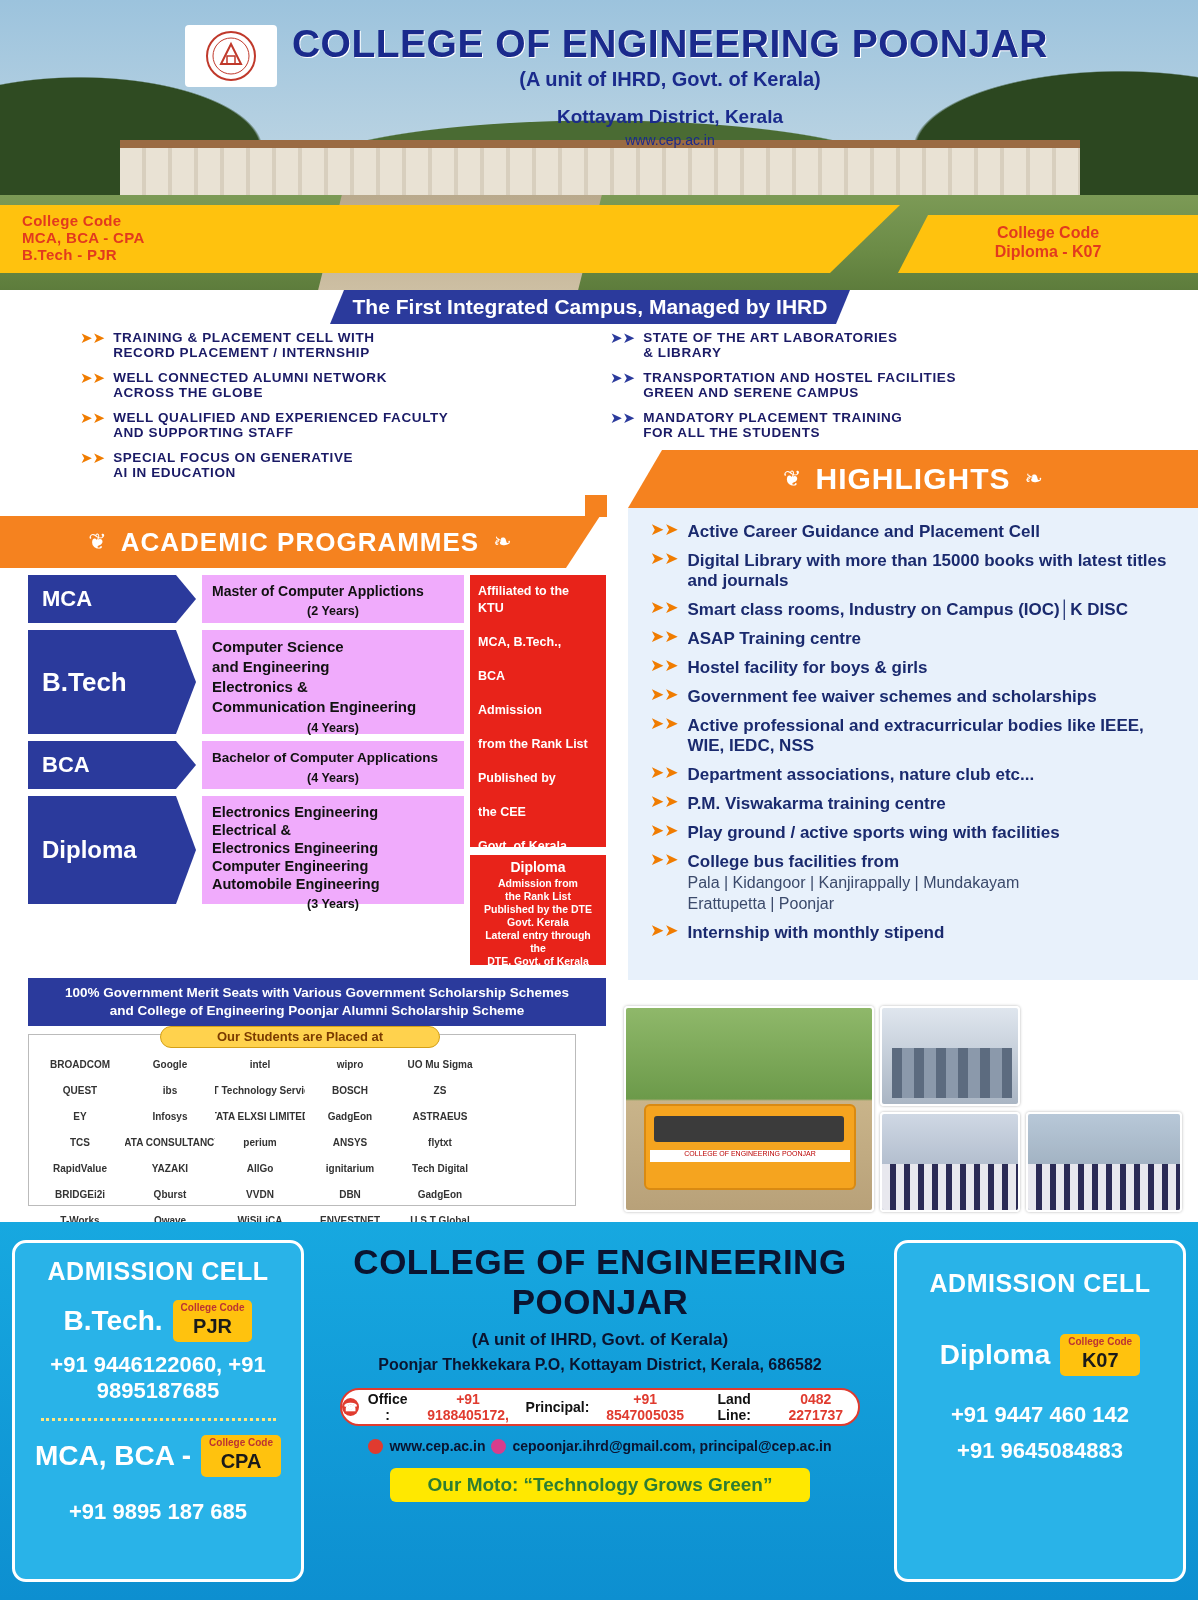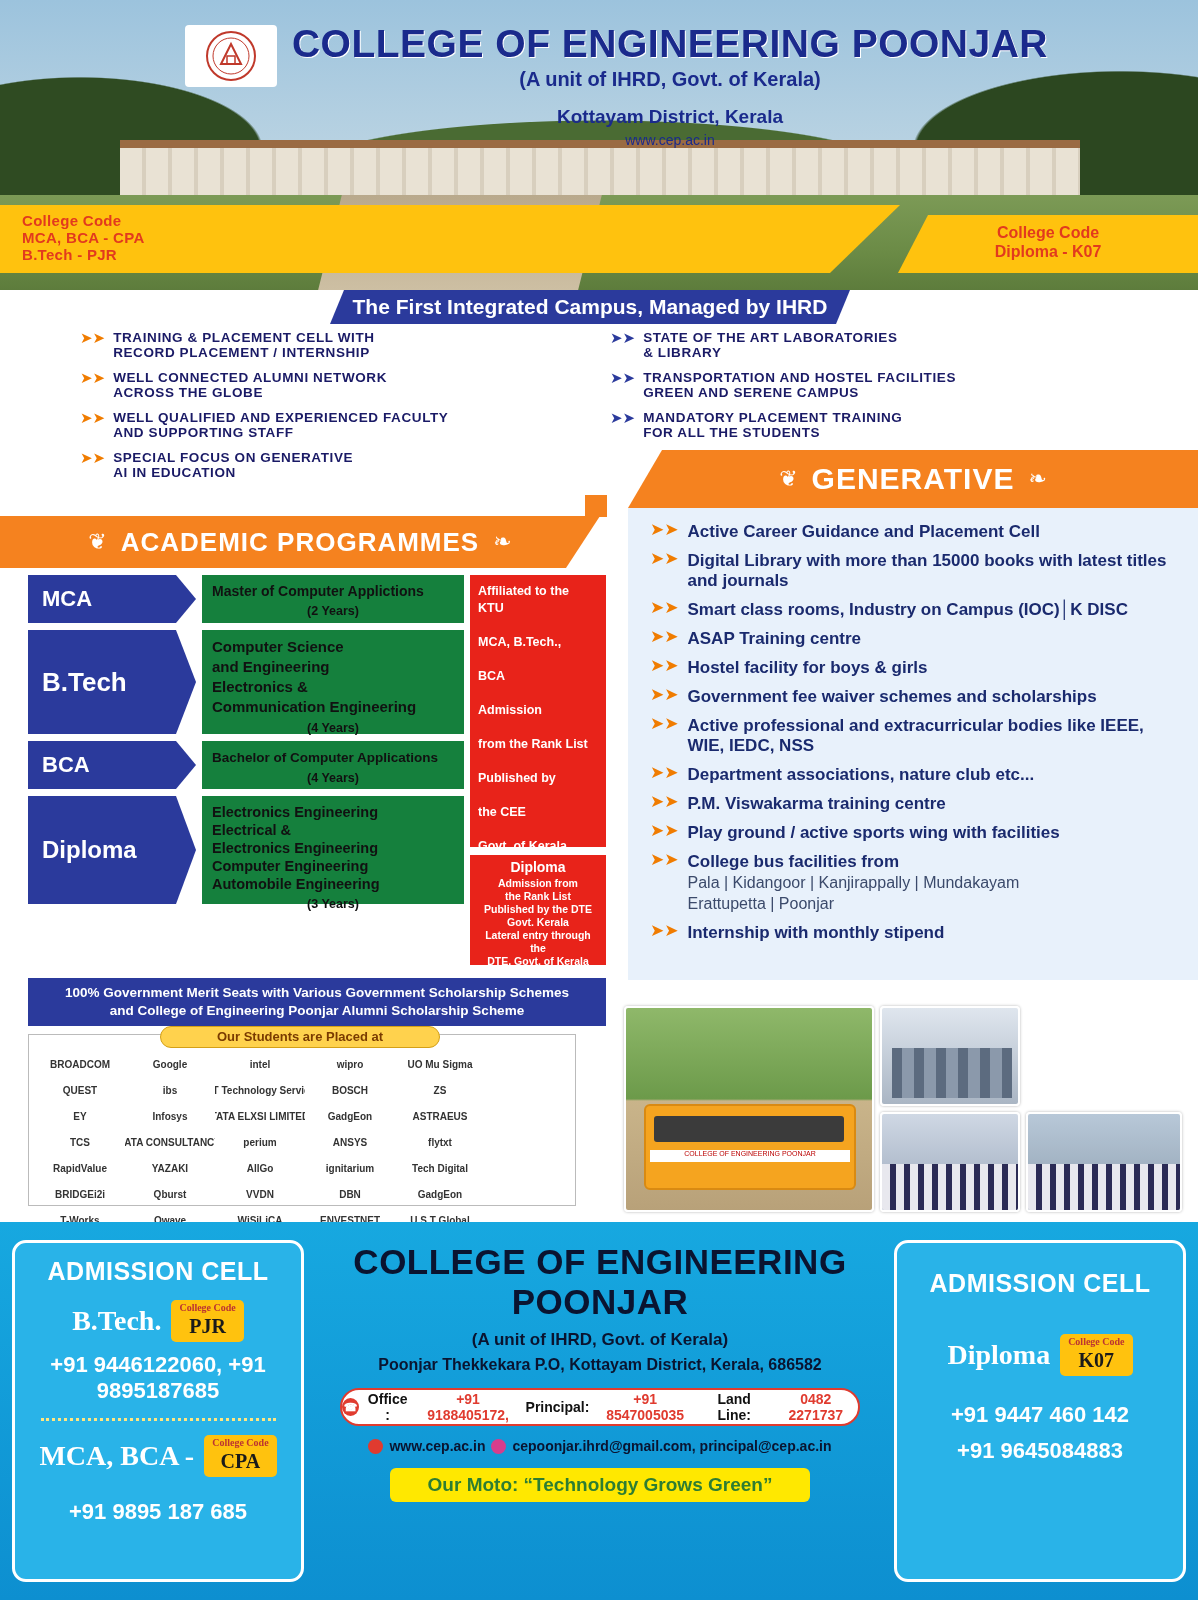--- a/index.html
+++ b/index.html
@@ -126,21 +126,21 @@
   .ap-body { position: absolute; left: 28px; top: 575px; width: 578px; }
   .prow { display: flex; margin-bottom: 7px; }
   .ptag {
     background: #2b3a9c; color: #fff; font-weight: bold;
     display:flex; align-items:center; padding-left: 14px;
     width: 168px; position: relative;
     clip-path: polygon(0 0, 148px 0, 168px 50%, 148px 100%, 0 100%);
   }
   .ptag span { font-size: 22px; }
   .pdesc {
-    background: #15803d; margin-left: 6px; width: 262px; padding: 7px 10px;
+    background: #f0abfc; margin-left: 6px; width: 262px; padding: 7px 10px;
     color: #111; font-weight: bold; font-size: 14px; line-height: 18px;
   }
   .pdesc .yrs { font-size: 12.5px; text-align: center; display:block; margin-top:2px;}
   .redbox {
     position: absolute; right: 0; top: 0; width: 136px; background: #e8231a;
     color: #fff; padding: 8px 8px; font-size: 12.5px; font-weight: bold; line-height: 17px;
   }
   .redbox2 {
     position: absolute; right: 0; top: 280px; width: 136px; background: #e8231a;
     color: #fff; padding: 6px 8px; font-size: 10.5px; font-weight: bold; line-height: 13px;
@@ -196,21 +196,21 @@
   .fbox {
     position: absolute; top: 18px; background: #29b3e8; border: 3px solid #ffffff;
     border-radius: 14px; width: 292px; height: 342px; text-align: center; color: #fff;
   }
   .fbox.left { left: 12px; }
   .fbox.right { right: 12px; }
   .fbox .t { font-size: 25px; font-weight: bold; margin-top: 14px; letter-spacing: .5px; }
   .cc-badge { display:inline-block; background:#ffc20e; color:#d81f1f; border-radius:5px; padding:2px 8px 3px; }
   .cc-badge .cl { display:block; font-size: 10px; color:#b33; font-weight:bold; line-height:11px; }
   .cc-badge .cv { display:block; font-size: 20px; font-weight:bold; color:#1a1a1a; line-height:26px; }
-  .prog-line { display:flex; align-items:center; justify-content:center; gap:10px; margin-top: 14px; font-family: Liberation Serif, serif; }
+  .prog-line { display:flex; align-items:center; justify-content:center; gap:10px; margin-top: 14px; }
   .prog-line .pn { font-size: 28px; font-weight: bold; }
   .phone { font-size: 22px; font-weight: bold; margin-top: 10px; }
   .dots { border-top: 3px dotted #ffe680; width: 235px; margin: 14px auto 0; }
 
   .fcenter { position: absolute; left: 320px; top: 20px; width: 560px; text-align: center; color: #0b1b3a; }
   .fc-title { font-size: 35px; font-weight: bold; color: #0a1430; letter-spacing: .5px; }
   .fc-sub { font-size: 17px; font-weight: bold; margin-top: 8px; color: #0a1430; }
   .fc-addr { font-size: 16px; font-weight: bold; margin-top: 6px; color: #0a1430; }
   .office-pill {
     margin: 14px auto 0; width: 520px; height: 38px; background: #fff; border: 2px solid #e03b2f;
@@ -306,21 +306,21 @@
       <div class="frow">
         <span class="arrow-b">➤➤</span>
         <span class="ftext" style="white-space:pre-line">MANDATORY PLACEMENT TRAINING
 FOR ALL THE STUDENTS</span>
       </div>
     </div>
   </div>
 
   <div class="hl-banner">
     <span class="flourish">❦</span>
-    <span class="t">GENERATIVE</span>
+    <span class="t">HIGHLIGHTS</span>
     <span class="flourish">❧</span>
   </div>
   <div class="hl-body">
     <div class="hl-row">
       <span class="arrow-o">➤➤</span>
       <span class="hl-text">Active Career Guidance and Placement Cell</span>
     </div>
     <div class="hl-row">
       <span class="arrow-o">➤➤</span>
       <span class="hl-text">Digital Library with more than 15000 books with latest titles and journals</span>

